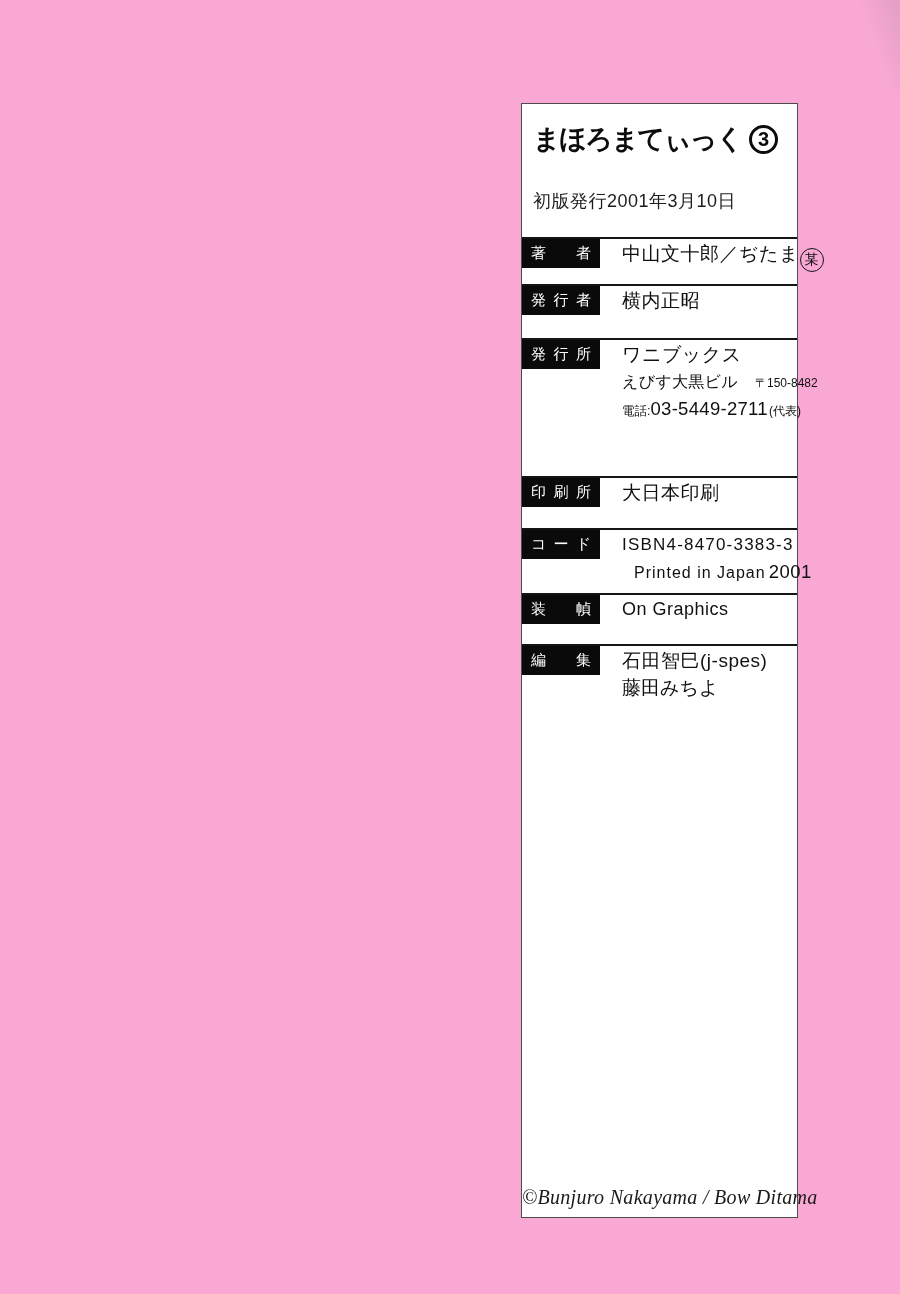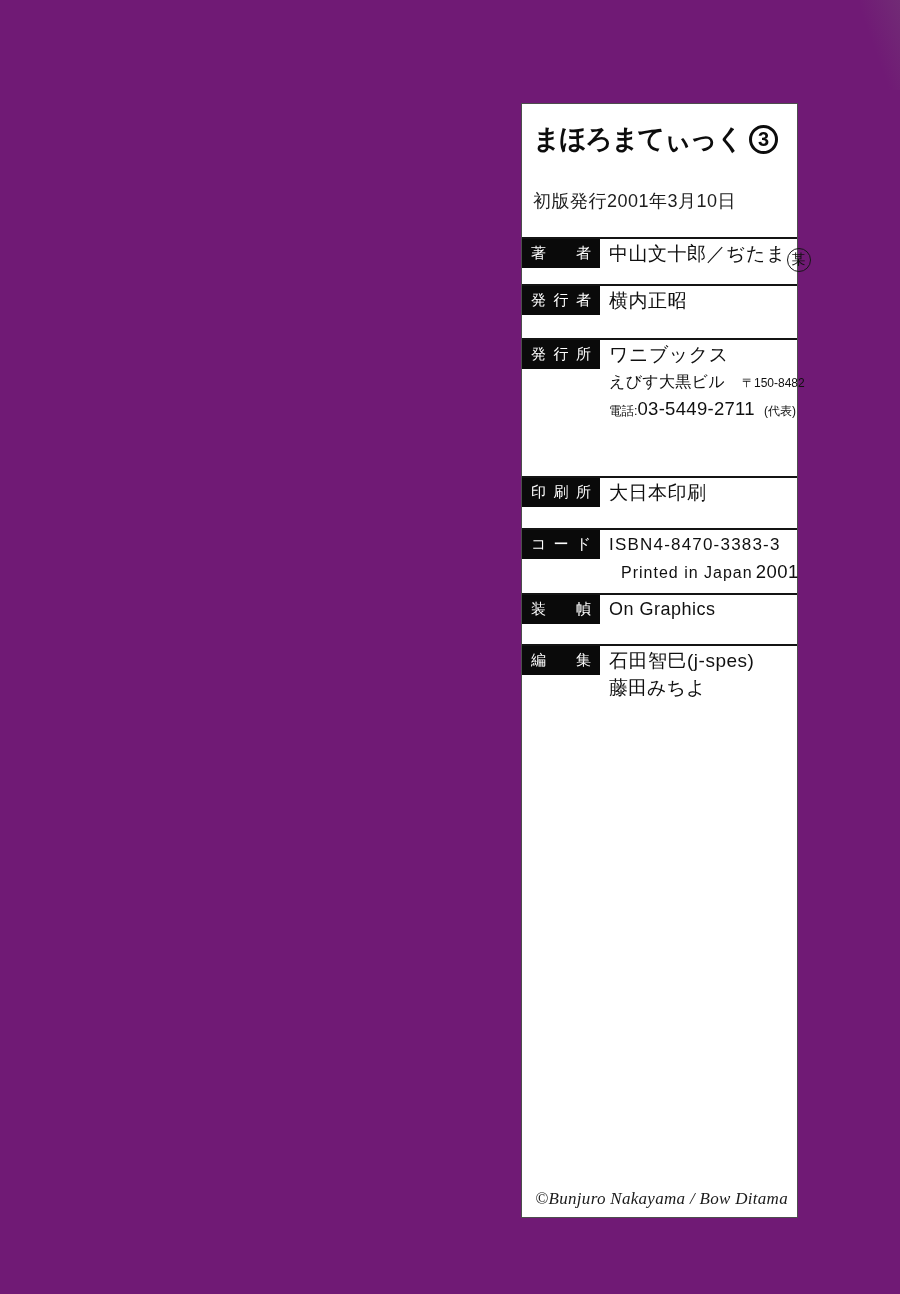--- a/index.html
+++ b/index.html
@@ -5,21 +5,21 @@
   html, body {
     margin: 0;
     padding: 0;
     background: #ffffff;
     font-family: "Liberation Sans", sans-serif;
   }
   .page {
     position: relative;
     width: 900px;
     height: 1294px;
-    background: #701a75;
+    background: #f9a8d4;
     overflow: hidden;
   }
   
   .scan-edge {
     position: absolute;
     right: 0; top: 0;
     width: 40px; height: 90px;
     background: linear-gradient(250deg, rgba(120,120,120,0.18), rgba(255,255,255,0) 60%);
   }
   .sheet {
@@ -91,21 +91,21 @@
   }
   .jchars {
     width: 100%;
     display: flex;
     justify-content: space-between;
     font-size: 15px;
     letter-spacing: 0;
   }
   .content {
     box-sizing: border-box;
-    padding-left: 9px;
+    padding-left: 22px;
     color: #101010;
   }
   .row-value {
     font-size: 19px;
     line-height: 29px;
     white-space: nowrap;
     letter-spacing: 0.5px;
   }
   .sealed-circle {
     display: inline-flex;
@@ -136,42 +136,42 @@
     letter-spacing: 0.3px;
   }
   .postal {
     font-size: 12px;
     margin-left: 17px;
     letter-spacing: 0;
   }
   .phone-line { display: flex; align-items: baseline; }
   .small-label { font-size: 12.5px; }
   .phone-num { font-size: 18.5px; letter-spacing: 0.3px; }
-  .phone-note { font-size: 12px; margin-left: 9px; }
+  .phone-note { font-size: 12px; margin-left: 1px; }
   .isbn-line {
     font-size: 17px;
     line-height: 29px;
     letter-spacing: 1.2px;
     white-space: nowrap;
   }
   .printed-line {
     font-size: 16px;
     line-height: 26px;
     letter-spacing: 1px;
     white-space: nowrap;
     margin-left: 12px;
   }
   .printed-year { font-size: 18.5px; letter-spacing: 0.5px; margin-left: 3px; }
   .spacer { flex: 1 1 auto; }
   .copyright {
     text-align: right;
     padding: 0 9px 8px 0;
     font-family: "Liberation Serif", serif;
     font-style: italic;
-    font-size: 17px;
+    font-size: 20px;
     color: #1a1a1a;
     letter-spacing: 0.3px;
     white-space: nowrap;
   }
 </style>
 </head>
 <body>
 
 <div class="page">
   <div class="scan-edge"></div>

